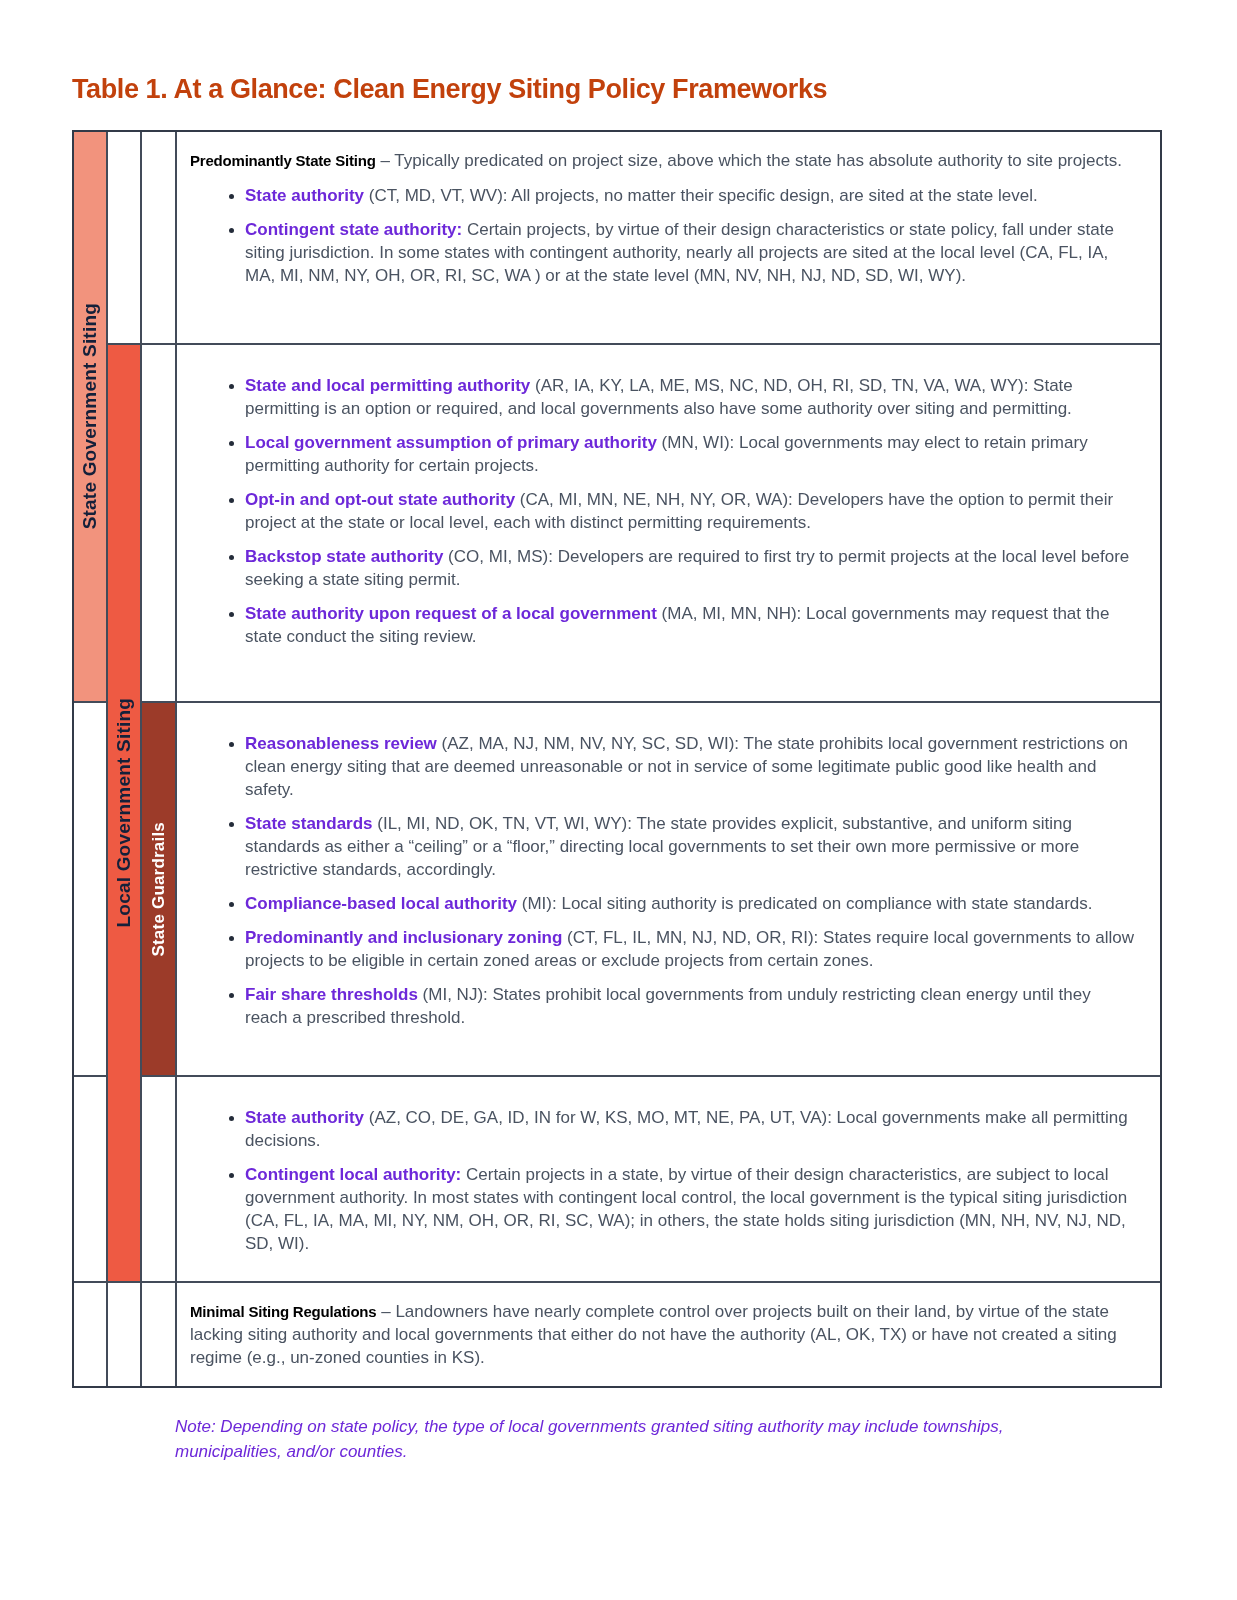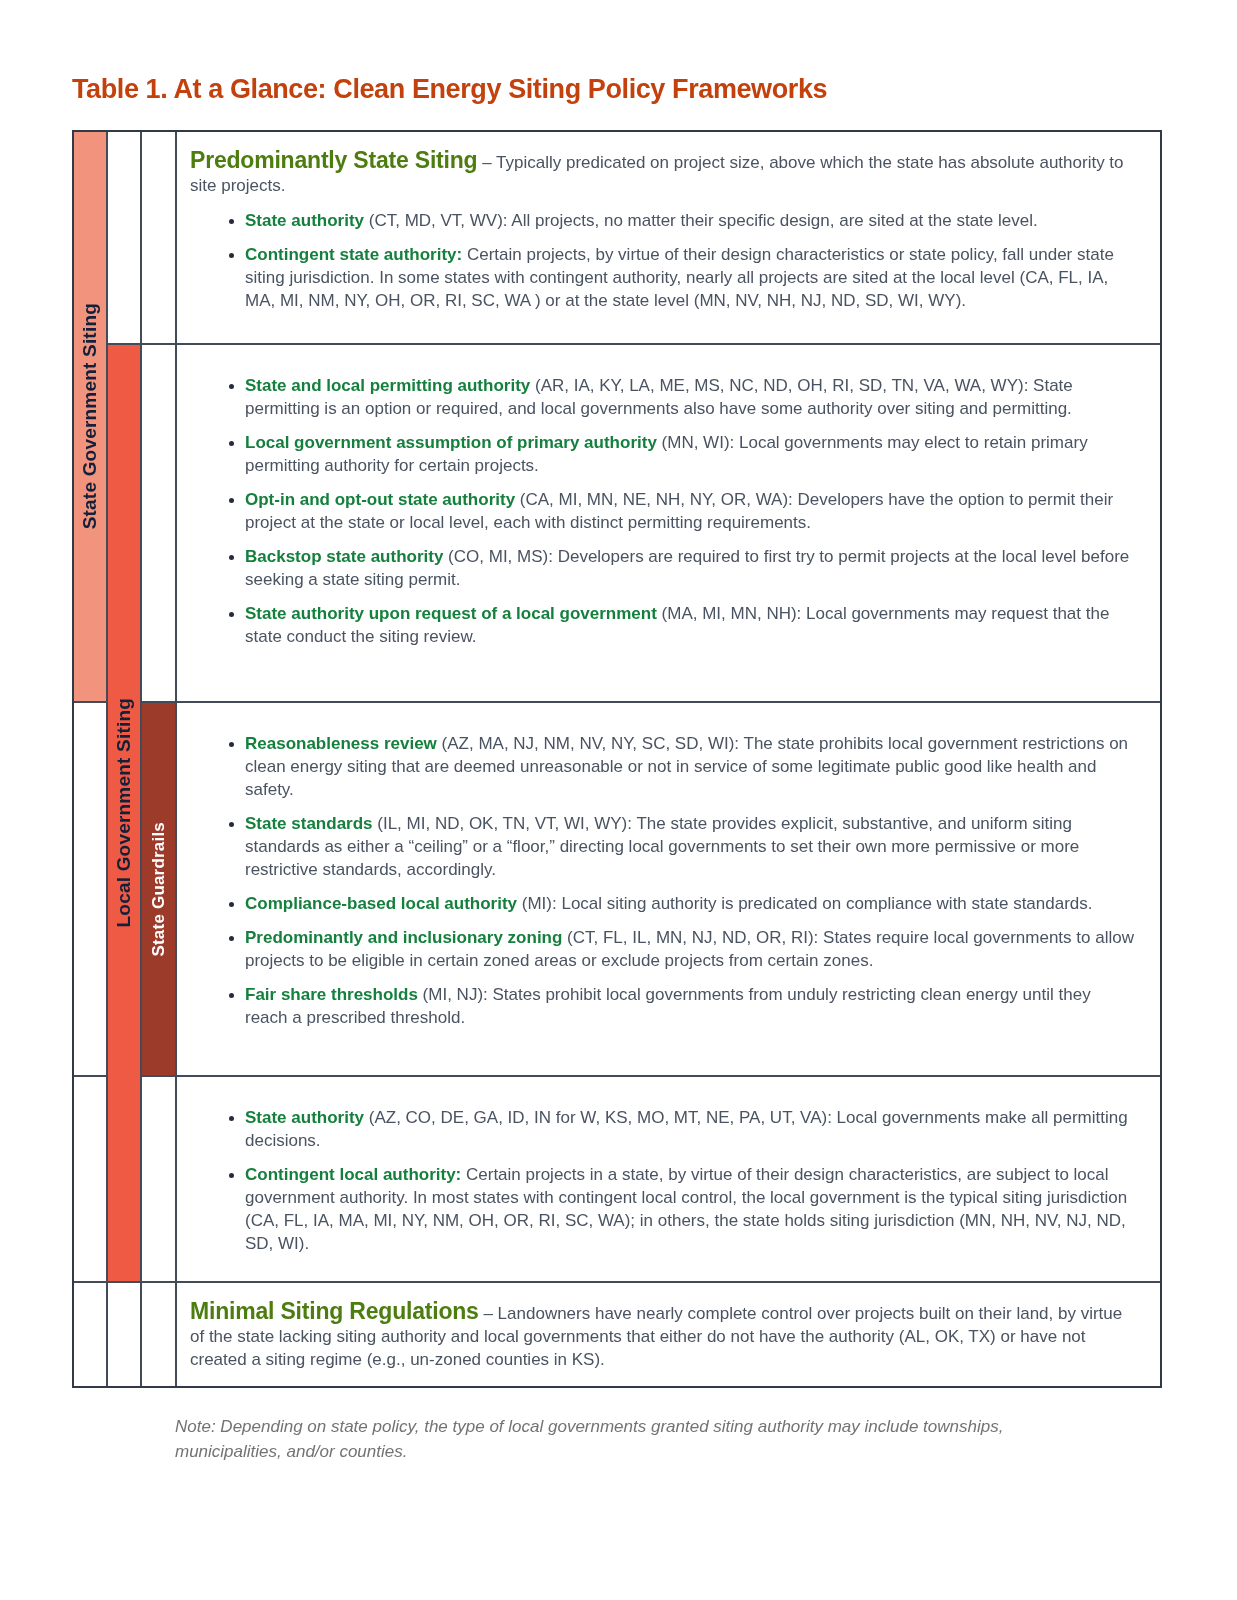--- a/index.html
+++ b/index.html
@@ -41,31 +41,31 @@
   .rail-1 { grid-column: 1; grid-row: 1 / 3; background: #f2937d; }
   .rail-2 { grid-column: 2; grid-row: 2 / 5; background: #ee5a43; }
   .rail-3 { grid-column: 3; grid-row: 3 / 4; background: #9c3b29; }
   .rail-3 .rail-label { color: #ffffff; font-size: 17px; }
   .content {
     grid-column: 4;
     padding: 17px 26px 12px 13px;
     font-size: 17px; line-height: 23px;
   }
   .section-title {
-    font-size: 23px; font-weight: 700; color: #4d7c0f;
+    font-size: 15px; font-weight: 700; color: #000000;
     letter-spacing: -0.2px;
   }
   .bullets { margin: 12px 0 0 0; padding-left: 55px; list-style: disc; }
   .bullets li { margin-bottom: 11px; color: #4a5361; }
   .bullets li::marker { color: #242c3a; font-size: 15px; }
-  .lead { font-weight: 700; color: #15803d; }
+  .lead { font-weight: 700; color: #6d28d9; }
   .footnote {
     position: absolute; left: 175px; top: 1414px; width: 860px;
     font-style: italic; font-size: 17px; line-height: 25px;
-    color: #737373;
+    color: #6d28d9;
   }
 </style>
 </head>
 <body>
 
 <h1 class="page-title">Table 1. At a Glance: Clean Energy Siting Policy Frameworks</h1>
 
 <div class="table-grid">
 
   <div class="cell rail rail-1">

